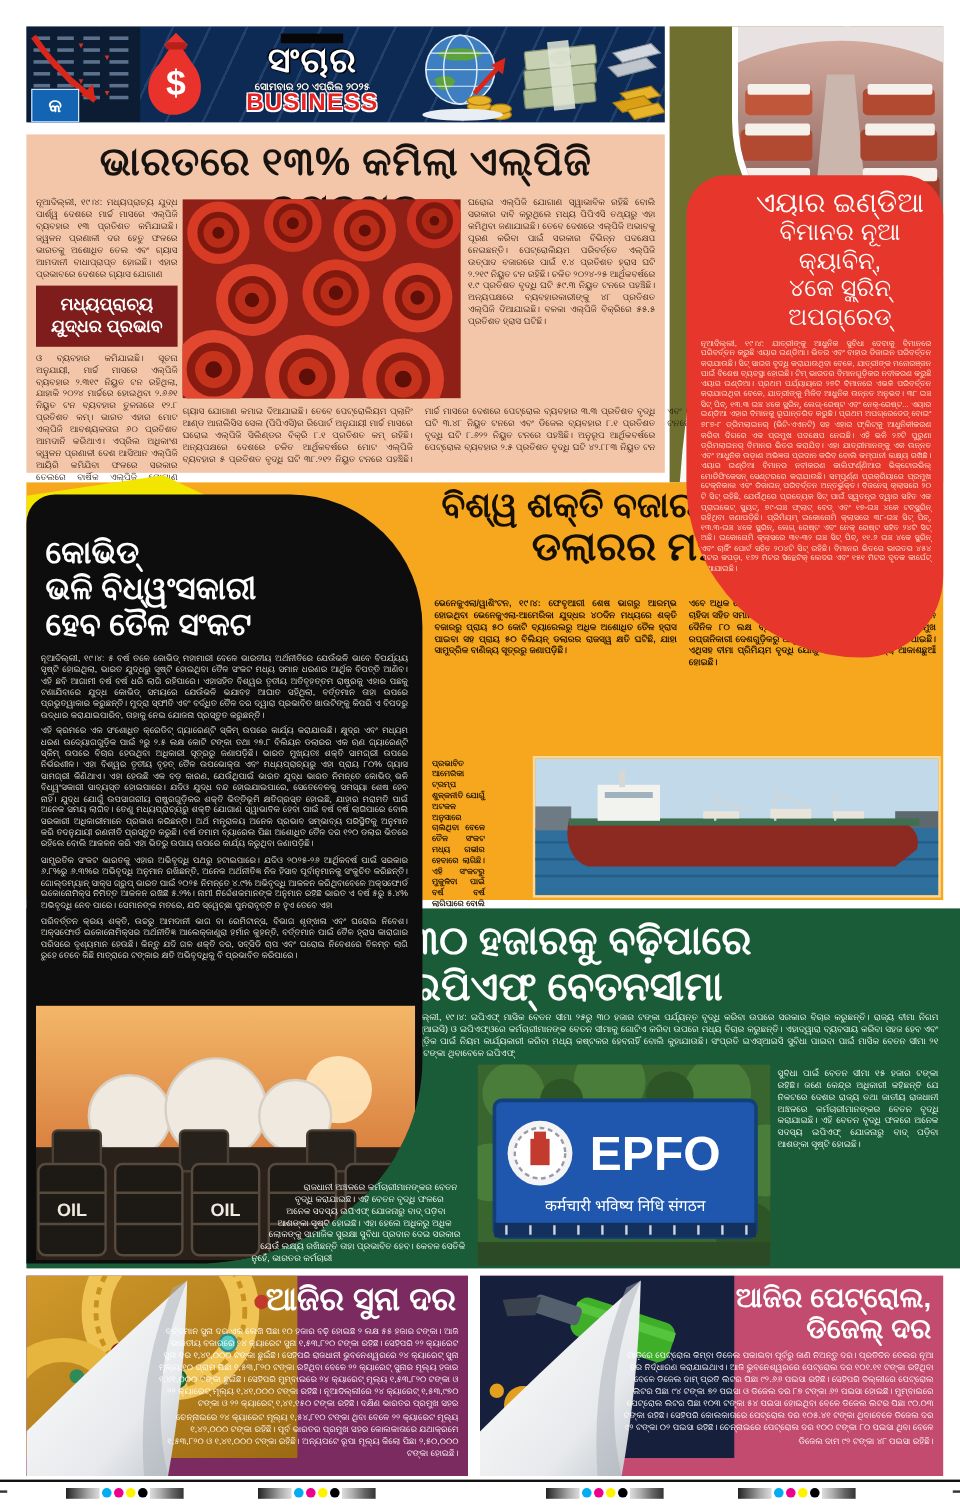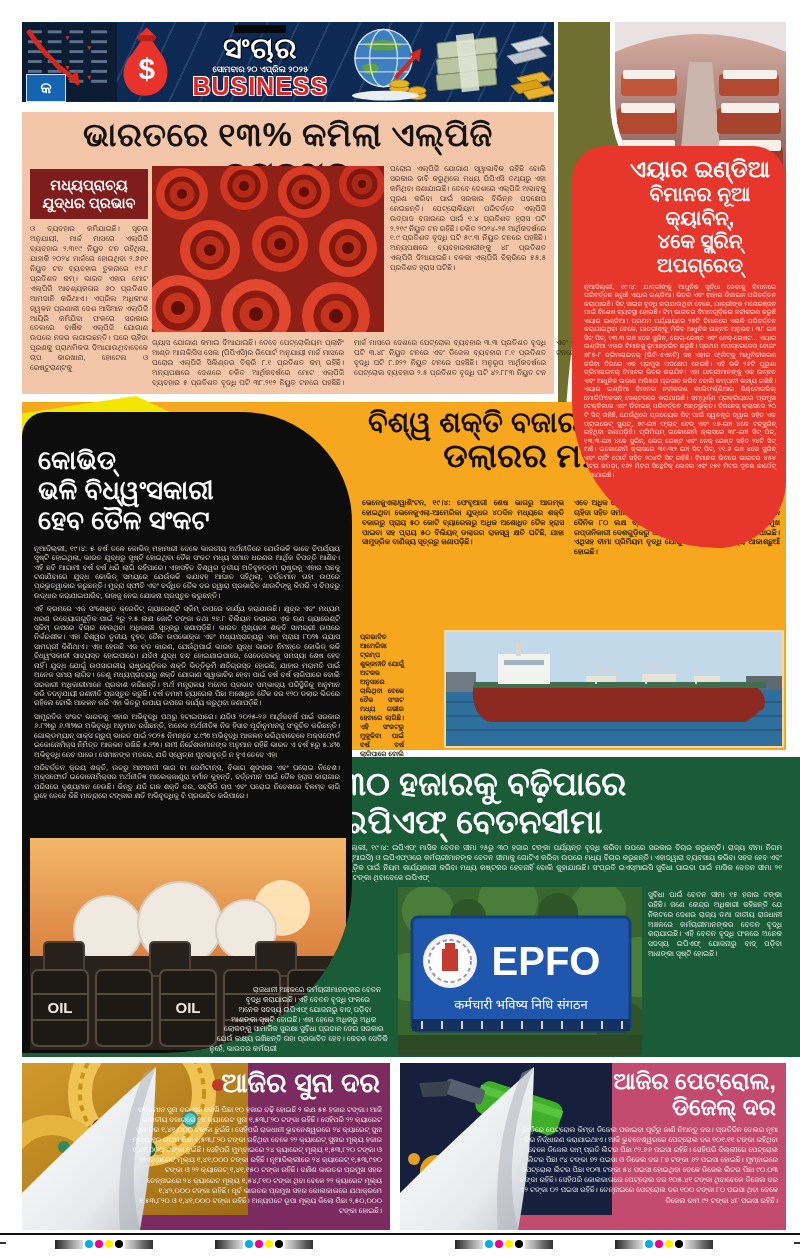--- a/index.html
+++ b/index.html
@@ -8,41 +8,41 @@
   .abs{position:absolute;}
   .jt{text-align:justify;text-justify:inter-word;}
   
   .masthead{left:22px;top:22px;width:532px;height:80px;background:#0d2a55;
     background-image:repeating-linear-gradient(115deg,transparent 0 26px,rgba(140,180,230,.16) 26px 28px);
     display:flex;align-items:center;overflow:hidden;}
   .m-title-stack{width:170px;text-align:center;color:#fff;line-height:1;}
   .m-tag{display:block;width:52px;height:8px;background:#070707;margin:0 auto 1px;}
   .m-title{font-size:29px;font-weight:900;text-shadow:0 0 2px #000,1px 1px 0 #000,-1px -1px 0 #000;letter-spacing:1px;}
   .m-date{font-size:8.5px;font-weight:bold;margin-top:2px;text-shadow:0 0 2px #000;}
-  .m-biz{font-size:25px;font-weight:900;color:#e62320;letter-spacing:1px;
+  .m-biz{font-size:20px;font-weight:900;color:#e62320;letter-spacing:1px;
          text-shadow:-1px -1px 0 #fff,1px -1px 0 #fff,-1px 1px 0 #fff,1px 1px 0 #fff;}
   .m-badge{position:absolute;left:26px;top:74px;width:38px;height:26px;background:#1464b4;
            color:#fff;font-size:15px;font-weight:bold;display:flex;align-items:center;justify-content:center;
            border:1px solid #cfe3ff;}
   
   .lpg{left:22px;top:112px;width:532px;height:282px;background:#f3c6a9;}
   .lpg-head{position:absolute;left:0;top:4px;width:100%;text-align:center;font-size:33px;
             font-weight:800;color:#161310;letter-spacing:.5px;}
   .lpg-col{font-size:7.4px;line-height:1.34;color:#2a1a10;}
   .impact{background:#7f1d1d;color:#fff;font-size:14.5px;font-weight:800;text-align:center;
           line-height:1.25;padding:7px 4px;margin:5px 0;}
   
   .olive{left:558px;top:22px;width:228px;height:380px;background:#6f7030;}
   .cabin-wrap{position:absolute;left:52px;top:0;width:176px;height:208px;background:#fff;
               border-bottom-left-radius:130px;padding:0 0 5px 5px;box-sizing:border-box;}
   .cabin-wrap svg{border-bottom-left-radius:126px;display:block;}
   .air-blob{left:572px;top:146px;width:214px;height:402px;background:#e7362b;
             border-radius:34px 34px 70px 150px;z-index:5;overflow:hidden;box-sizing:border-box;
             padding:10px 10px 8px 12px;}
-  .air-h{color:#fff;text-align:center;font-weight:700;line-height:1.18;margin-left:40px;}
+  .air-h{color:#fff;text-align:center;font-weight:400;line-height:1.18;margin-left:40px;}
   .air-h .l1{font-size:23px;}
   .air-h .l2{font-size:20px;}
   .air-h .l3{font-size:20px;}
   .air-body{margin-top:5px;font-size:6.6px;line-height:1.3;color:#ffeeda;}
   
   .energy{left:22px;top:402px;width:764px;height:348px;background:#f7a71e;z-index:1;}
   .en-h{position:absolute;left:322px;top:4px;width:440px;text-align:center;color:#171000;line-height:1.12;}
   .en-h .l1{font-size:29px;font-weight:800;}
   .en-h .l2{font-size:33px;font-weight:900;}
   .en-txt{font-size:7.4px;line-height:1.33;color:#1c1200;font-weight:600;}
@@ -225,20 +225,21 @@
       <div class="l1">ଏୟାର ଇଣ୍ଡିଆ</div>
       <div class="l2">ବିମାନର ନୂଆ କ୍ୟାବିନ୍,</div>
       <div class="l3">୪କେ ସ୍କ୍ରିନ୍ ଅପଗ୍ରେଡ୍</div>
     </div>
     <div class="air-body jt">ନୂଆଦିଲ୍ଲୀ, ୧୯।୪: ଯାତ୍ରୀଙ୍କୁ ଆଧୁନିକ ସୁବିଧା ଦେବାକୁ ବିମାନରେ ପରିବର୍ତ୍ତନ କରୁଛି ଏୟାର ଇଣ୍ଡିଆ। ଭିତର ଏବଂ ବାହାର ଡିଜାଇନ ପରିବର୍ତ୍ତନ କରାଯାଉଛି। ସିଟ୍ ସାଇଜ ବୃଦ୍ଧି କରାଯାଉଥିବା ବେଳେ, ଯାତ୍ରୀଙ୍କ ମନୋରଞ୍ଜନ ପାଇଁ ବିଶେଷ ବ୍ୟବସ୍ଥା ହୋଇଛି। ଟିମ୍ ଭାରତର ବିମାନଗୁଡ଼ିକର ନବୀକରଣ କରୁଛି ଏୟାର ଇଣ୍ଡିଆ। ପ୍ରଥମ ପର୍ଯ୍ୟାୟରେ ୨୭ଟି ବିମାନରେ ଏଭଳି ପରିବର୍ତ୍ତନ କରାଯାଇଥିବା ବେଳେ, ଯାତ୍ରୀଙ୍କୁ ମିଳିବ ଆଧୁନିକ ଉନ୍ନତ ଅନୁଭବ। ୩୮ ଇଞ୍ଚ ସିଟ୍ ପିଚ୍, ୧୩.୩ ଇଞ୍ଚ ୪କେ ସ୍କ୍ରିନ୍, ଲେଗ୍-ରେଷ୍ଟ ଏବଂ ନେକ୍-ରେଷ୍ଟ... ଏୟାର ଇଣ୍ଡିଆ ଏହାର ବିମାନକୁ ରୂପାନ୍ତରିତ କରୁଛି। ପ୍ରଥମ ଅପଗ୍ରେଡେଡ୍ ବୋଇଂ ୭୮୭-୮ ଡ୍ରିମଲାଇନର୍ (ଭିଟି-ଏଏନଟି) ସହ ଏହାର ଫ୍ଲିଟ୍‌କୁ ଆଧୁନିକୀକରଣ କରିବା ଦିଗରେ ଏକ ପ୍ରମୁଖ ପଦକ୍ଷେପ ନେଇଛି। ଏହି ଭଳି ୨୬ଟି ପୁରୁଣା ଡ୍ରିମଲାଇନର୍ ବିମାନର ଭିତର କରାଯିବ। ଏହା ଯାତ୍ରୀମାନଙ୍କୁ ଏକ ଉନ୍ନତ ଏବଂ ଆଧୁନିକ ଉଡ଼ାଣ ଅଭିଜ୍ଞତା ପ୍ରଦାନ କରିବ ବୋଲି କମ୍ପାନୀ ଲକ୍ଷ୍ୟ ରଖିଛି। ଏୟାର ଇଣ୍ଡିଆ ବିମାନର ନବୀକରଣ କାଲିଫର୍ଣ୍ଣିଆର ଭିକ୍ଟୋରଭିଲ୍ ମୋଡିଫିକେସନ୍ ସେଣ୍ଟରରେ କରାଯାଉଛି। ସମ୍ପୂର୍ଣ୍ଣ ପ୍ରକ୍ରିୟାରେ ପ୍ରମୁଖ ଟେକ୍ନିକାଲ ଏବଂ ଡିଜାଇନ୍ ପରିବର୍ତ୍ତନ ଅନ୍ତର୍ଭୁକ୍ତ। ବିଜନେସ୍ କ୍ଲାସରେ ୨୦ ଟି ସିଟ୍ ରହିଛି, ଯେଉଁଥିରେ ପ୍ରତ୍ୟେକ ସିଟ୍ ପାଇଁ ସ୍ୱତନ୍ତ୍ର ଦ୍ୱାର ସହିତ ଏକ ପ୍ରାଇଭେଟ୍ ସ୍ୟୁଟ୍, ୭୯-ଇଞ୍ଚ ଫ୍ଲାଟ୍ ବେଡ୍ ଏବଂ ୧୭-ଇଞ୍ଚ ୪କେ ଟଚ୍‌ସ୍କ୍ରିନ୍ ରହିଥିବା ଜଣାପଡ଼ିଛି। ପ୍ରିମିୟମ୍ ଇକୋନୋମି କ୍ଲାସରେ ୩୮-ଇଞ୍ଚ ସିଟ୍ ପିଚ୍, ୧୩.୩-ଇଞ୍ଚ ୪କେ ସ୍କ୍ରିନ୍, ଲେଗ୍ ରେଷ୍ଟ ଏବଂ ନେକ୍ ରେଷ୍ଟ ସହିତ ୨୪ଟି ସିଟ୍ ଅଛି। ଇକୋନୋମି କ୍ଲାସରେ ୩୧-୩୨ ଇଞ୍ଚ ସିଟ୍ ପିଚ୍, ୧୧.୬ ଇଞ୍ଚ ୪କେ ସ୍କ୍ରିନ୍ ଏବଂ ଚାର୍ଜିଂ ପୋର୍ଟ ସହିତ ୨୦୪ଟି ସିଟ୍ ରହିଛି। ବିମାନର ଭିତରେ ଭାରତର ୪୫୪ ମିଟର କପଡ଼ା, ୧୬୨ ମିଟର ସିନ୍ଥେଟିକ୍ ଲେଦର ଏବଂ ୧୫୧ ମିଟର ଦୃତକ କାର୍ପେଟ୍ ଦିଆଯାଇଛି।</div>
   </div>
 
   <div class="abs lpg">
     <div class="lpg-head">ଭାରତରେ ୧୩% କମିଲା ଏଲ୍‌ପିଜି ବ୍ୟବହାର</div>
     <div class="abs lpg-col jt" style="left:8px;top:52px;width:118px;height:224px;">
+      <span>ନୂଆଦିଲ୍ଲୀ, ୧୯।୪: ମଧ୍ୟପ୍ରାଚ୍ୟ ଯୁଦ୍ଧ ପାର୍ଶ୍ୱ ଦେଶରେ ମାର୍ଚ୍ଚ ମାସରେ ଏଲ୍‌ପିଜି ବ୍ୟବହାର ୧୩ ପ୍ରତିଶତ କମିଯାଇଛି। ଜ୍ୱଳନ ପ୍ରଣାଳୀ ଦର ହେତୁ ଫଳରେ ଭାରତକୁ ଅଶୋଧିତ ତେଲ ଏବଂ ଗ୍ୟାସ ଆମଦାନୀ ବାଧାପ୍ରାପ୍ତ ହୋଇଛି। ଏହାର ପ୍ରଭାବରେ ଦେଶରେ ଗ୍ୟାସ ଯୋଗାଣ</span>
       <div class="impact">ମଧ୍ୟପ୍ରାଚ୍ୟ ଯୁଦ୍ଧର ପ୍ରଭାବ</div>
       <span>ଓ ବ୍ୟବହାର କମିଯାଇଛି। ସୂଚନା ଅନୁଯାୟୀ, ମାର୍ଚ୍ଚ ମାସରେ ଏଲ୍‌ପିଜି ବ୍ୟବହାର ୨.୩୧୯ ନିୟୁତ ଟନ ରହିଥିଲା, ଯାହାକି ୨୦୨୪ ମାର୍ଚ୍ଚରେ ହୋଇଥିବା ୨.୬୬୧ ନିୟୁତ ଟନ ବ୍ୟବହାର ତୁଳନାରେ ୧୨.୮ ପ୍ରତିଶତ କମ୍। ଭାରତ ଏହାର ମୋଟ ଏଲ୍‌ପିଜି ଆବଶ୍ୟକତାର ୬୦ ପ୍ରତିଶତ ଆମଦାନି କରିଥାଏ। ଏପ୍ରିଲ ଅଧିକାଂଶ ଜ୍ୱଳନ ପ୍ରଣାଳୀ ଦେଶ ଆସିଆନ ଏଲ୍‌ପିଜି ଆୟିରି କମିଯିବା ଫଳରେ ସରକାର ତେଲରେ ବାର୍ଷିକ ଏଲ୍‌ପିଜି ଯୋଗାଣ ଉପରେ ନଜର ଲଗାଇଛନ୍ତି। ଘରେ ଚାହିଦା ପୂରଣକୁ ପ୍ରାଥମିକତା ଦିଆଯାଉଥିବାବେଳେ ଚାପ କାରଖାନା, ହୋଟେଲ ଓ ରେଷ୍ଟୁରାଣ୍ଟକୁ</span>
     </div>
     <svg class="abs" style="left:130px;top:54px" width="232" height="166" viewBox="0 0 232 166">
       <rect width="232" height="166" fill="#8f2017"></rect>
       <g>
         <g transform="translate(30,28)">
             <circle r="26" fill="#d83b24"></circle>
             <circle r="15" fill="#b92c18" stroke="#7e170e" stroke-width="5"></circle>
             <circle r="5" fill="#5f0e08"></circle>

